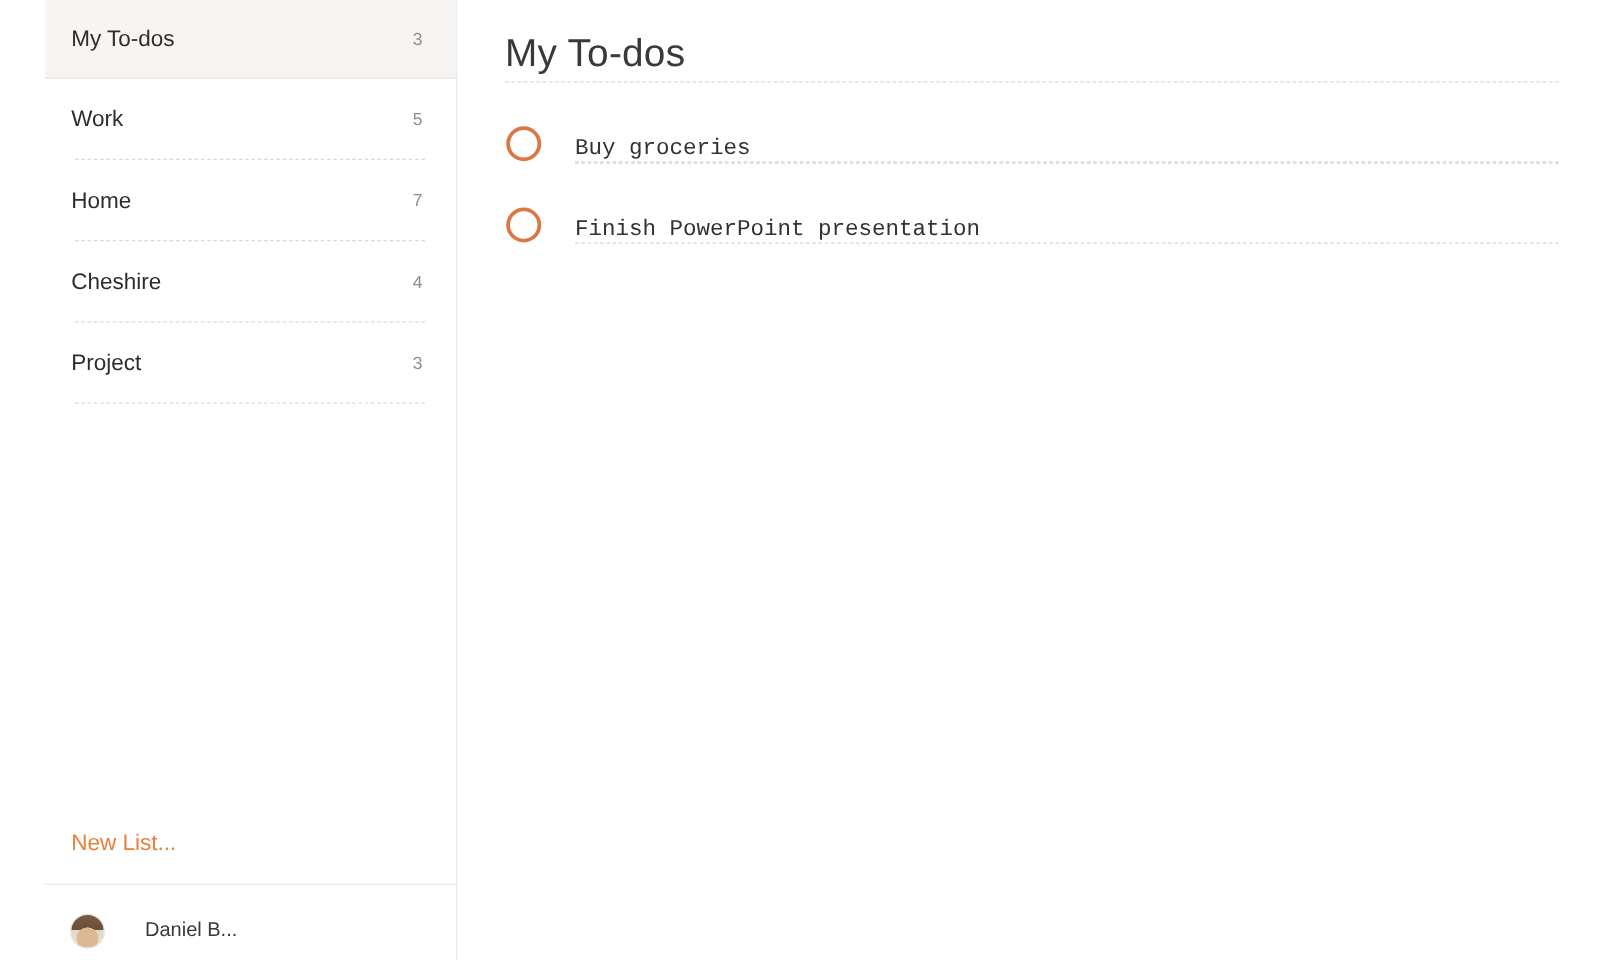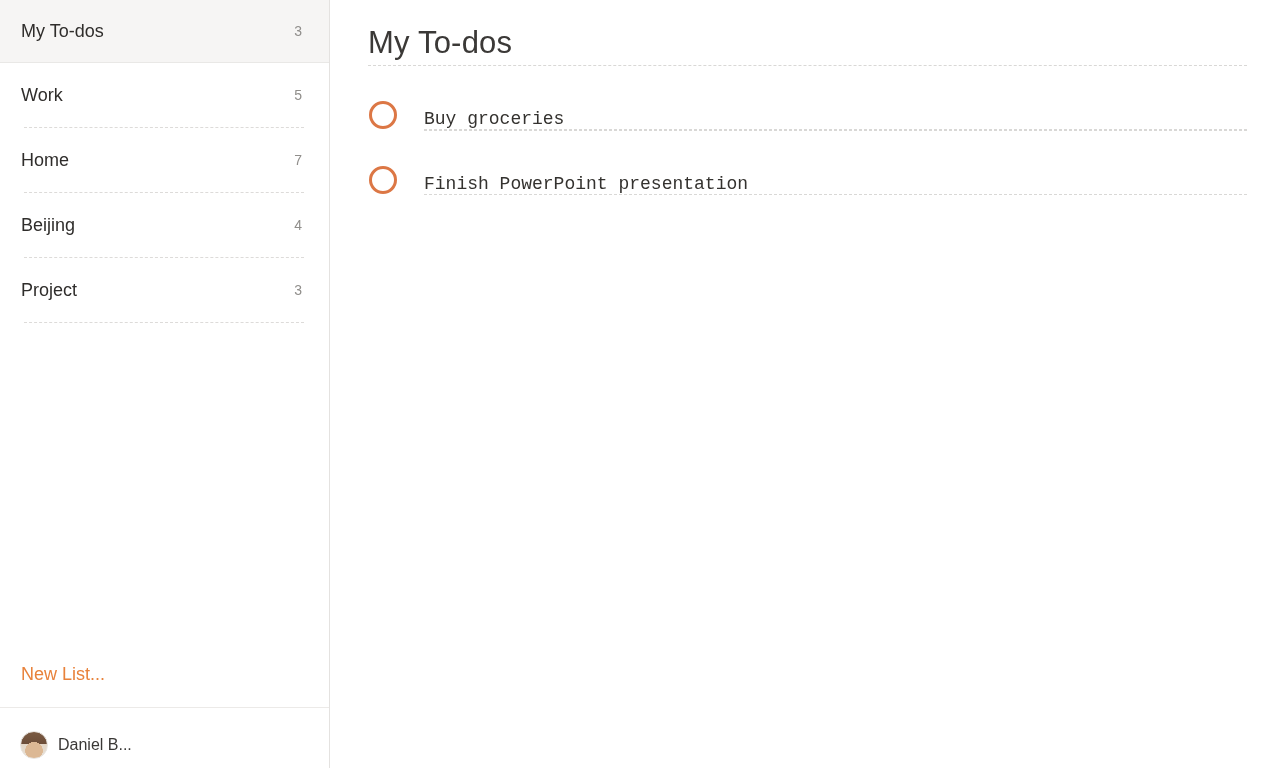--- a/index.html
+++ b/index.html
@@ -42,21 +42,21 @@
     justify-content: center;
     color: #f8dfc6;
     cursor: default;
   }
   .ctrl.close-btn { width: 52px; }
   .glyph-min { display: block; width: 13px; height: 0; border-top: 1px solid #f8dfc6; margin-top: 10px; }
   .glyph-max { display: block; width: 11px; height: 11px; border: 1.3px solid #f8dfc6; }
   .glyph-close { font-size: 14px; line-height: 1; color: #f8dfc6; }
 
   
-  .app { flex: 1 1 auto; display: flex; min-height: 0; }
+  .app { flex: 1 1 auto; display: flex; min-height: 0; padding-left: 36px; }
 
   
   .sidebar {
     width: 330px;
     flex: 0 0 auto;
     border-right: 1px solid #e4e2e0;
     display: flex;
     flex-direction: column;
     background: #ffffff;
   }
@@ -99,21 +99,21 @@
   }
   .avatar {
     width: 28px; height: 28px;
     border-radius: 50%;
     flex: 0 0 auto;
     background:
       radial-gradient(circle at 50% 72%, #dcb894 0 38%, transparent 39%),
       linear-gradient(180deg, #7a5a42 0%, #6d4e39 45%, #e3d6c6 46%, #e9e2d8 100%);
     border: 1px solid #e8e4df;
   }
-  .profile-name { font-size: 16px; color: #3a3836; }
+  .profile-name { font-size: 16px; color: #3a3836; margin-left: 22px; }
 
   
   .main {
     flex: 1 1 auto;
     padding: 0 0 0 38px;
     background: #ffffff;
     min-width: 0;
   }
   .page-title {
     margin-top: 21px;
@@ -176,21 +176,21 @@
       </div>
       <div class="side-divider"></div>
 
       <div class="list-item">
         <span class="label">Home</span>
         <span class="count">7</span>
       </div>
       <div class="side-divider"></div>
 
       <div class="list-item">
-        <span class="label">Beijing</span>
+        <span class="label">Cheshire</span>
         <span class="count">4</span>
       </div>
       <div class="side-divider"></div>
 
       <div class="list-item">
         <span class="label">Project</span>
         <span class="count">3</span>
       </div>
       <div class="side-divider"></div>
 

